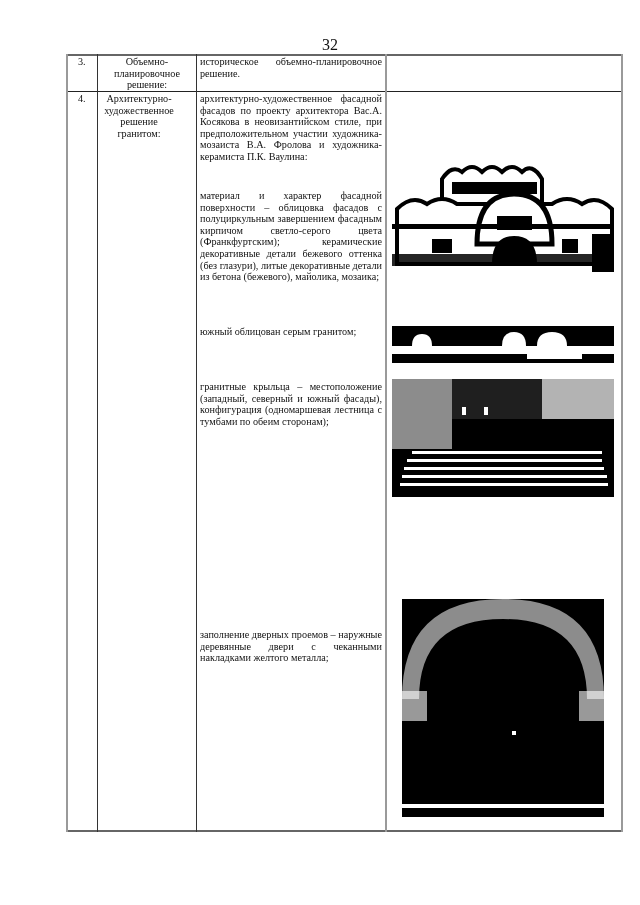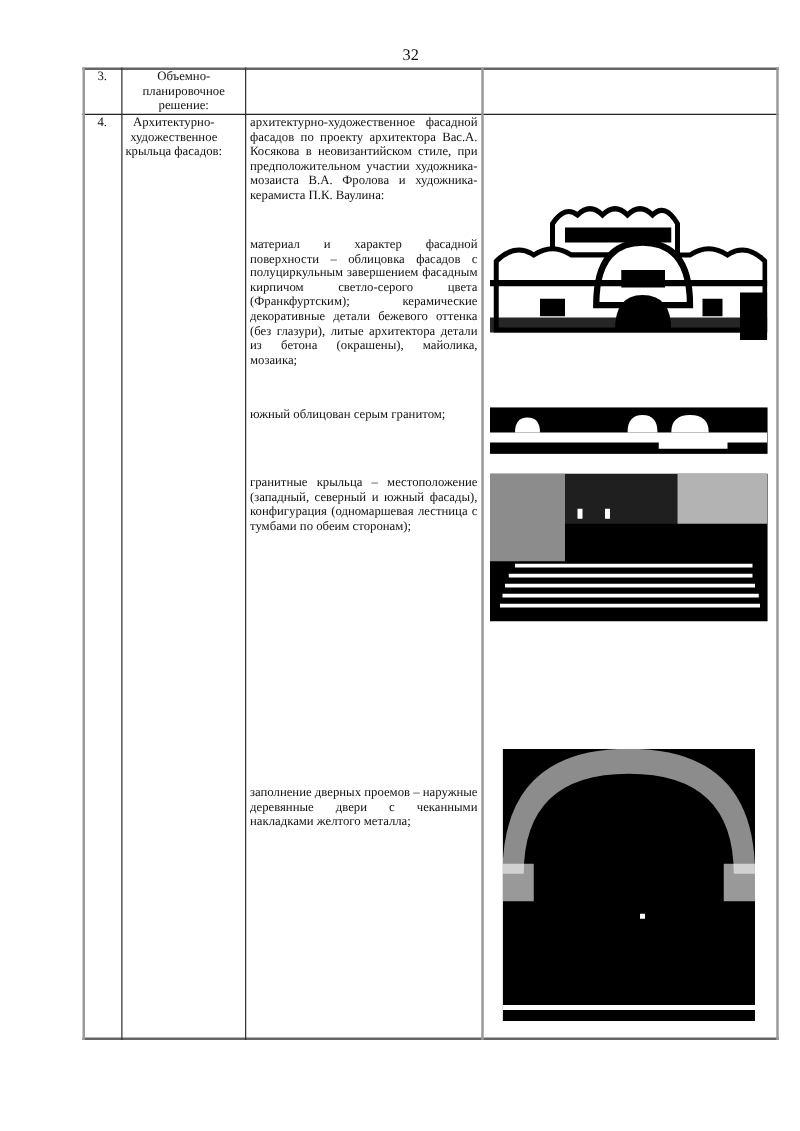--- a/index.html
+++ b/index.html
@@ -1,18 +1,18 @@
 <!DOCTYPE html>
 <html><head>
 <meta charset="utf-8">
 <style>
   html, body { margin: 0; padding: 0; background: #ffffff; }
   body { width: 640px; height: 905px; position: relative; overflow: hidden;
          font-family: "Liberation Serif", "DejaVu Serif", serif; color: #111; }
-  .page-num { position: absolute; left: 322px; top: 36px; font-size: 13px; }
+  .page-num { position: absolute; left: 322px; top: 36px; font-size: 16px; }
   .tbl { position: absolute; left: 66px; top: 54px; width: 557px; height: 778px; }
   .hline { position: absolute; left: 0; width: 557px; height: 1px; background: #222; }
   .vline { position: absolute; top: 0; width: 1px; height: 778px; background: #333; }
   .vline.outer { background: #9a9a9a; width: 2px; }
   .hline.top, .hline.bottom { background: #666; height: 2px; }
   .cell { position: absolute; font-size: 10.2px; line-height: 11.6px; }
   .num { text-align: left; }
   .center { text-align: center; }
   .just { text-align: justify; text-align-last: left; }
   .photo { position: absolute; background: #000; overflow: hidden; }
@@ -33,30 +33,31 @@
   <div class="vline" style="left:130px;"></div>
   <div class="vline outer" style="left:319px;"></div>
   <div class="vline outer" style="left:555px;"></div>
 
   <div class="cell num" style="left:12px; top:2px; width:18px;">3.</div>
   <div class="cell center" style="left:33px; top:2px; width:96px;">
     <div>Объемно-</div>
     <div>планировочное</div>
     <div>решение:</div>
   </div>
+  <div class="cell just" style="left:134px; top:2px; width:182px;">историческое объемно-планировочное решение.</div>
 
   <div class="cell num" style="left:12px; top:39px; width:18px;">4.</div>
   <div class="cell center" style="left:33px; top:39px; width:80px;">
     <div>Архитектурно-</div>
     <div>художественное</div>
-    <div>крыльца фасадов:</div>
+    <div>решение гранитом:</div>
   </div>
 
   <div class="cell just" style="left:134px; top:39px; width:182px;">архитектурно-художественное фасадной фасадов по проекту архитектора Вас.А. Косякова в неовизантийском стиле, при предположительном участии художника-мозаиста В.А. Фролова и художника-керамиста П.К. Ваулина:</div>
-  <div class="cell just" style="left:134px; top:136px; width:182px;">материал и характер фасадной поверхности – облицовка фасадов с полуциркульным завершением фасадным кирпичом светло-серого цвета (Франкфуртским); керамические декоративные детали бежевого оттенка (без глазури), литые архитектора детали из бетона (окрашены), майолика, мозаика;</div>
+  <div class="cell just" style="left:134px; top:136px; width:182px;">материал и характер фасадной поверхности – облицовка фасадов с полуциркульным завершением фасадным кирпичом светло-серого цвета (Франкфуртским); керамические декоративные детали бежевого оттенка (без глазури), литые декоративные детали из бетона (бежевого), майолика, мозаика;</div>
   <div class="cell just" style="left:134px; top:272px; width:182px;">южный облицован серым гранитом;</div>
   <div class="cell just" style="left:134px; top:327px; width:182px;">гранитные крыльца – местоположение (западный, северный и южный фасады), конфигурация (одномаршевая лестница с тумбами по обеим сторонам);</div>
   <div class="cell just" style="left:134px; top:547px; width:182px;margin-top:28px;">заполнение дверных проемов – наружные деревянные двери с чеканными накладками желтого металла;</div>
 
   <div class="photo" style="left:326px; top:70px; width:222px; height:150px; background:#fff;">
     <svg width="222" height="150" viewBox="0 0 222 150">
       <rect x="0" y="0" width="222" height="150" fill="#fff"></rect>
       <path d="M50 55 Q60 40 70 48 Q80 38 90 48 Q100 38 110 48 Q120 38 130 48 Q140 38 150 55 L150 80 L50 80 Z" fill="#fff" stroke="#000" stroke-width="4"></path>
       <rect x="60" y="58" width="85" height="12" fill="#000"></rect>
       <path d="M5 85 Q20 70 35 80 Q50 70 65 80 L160 80 Q175 70 190 80 Q205 70 220 85 L220 140 L5 140 Z" fill="#fff" stroke="#000" stroke-width="4"></path>

